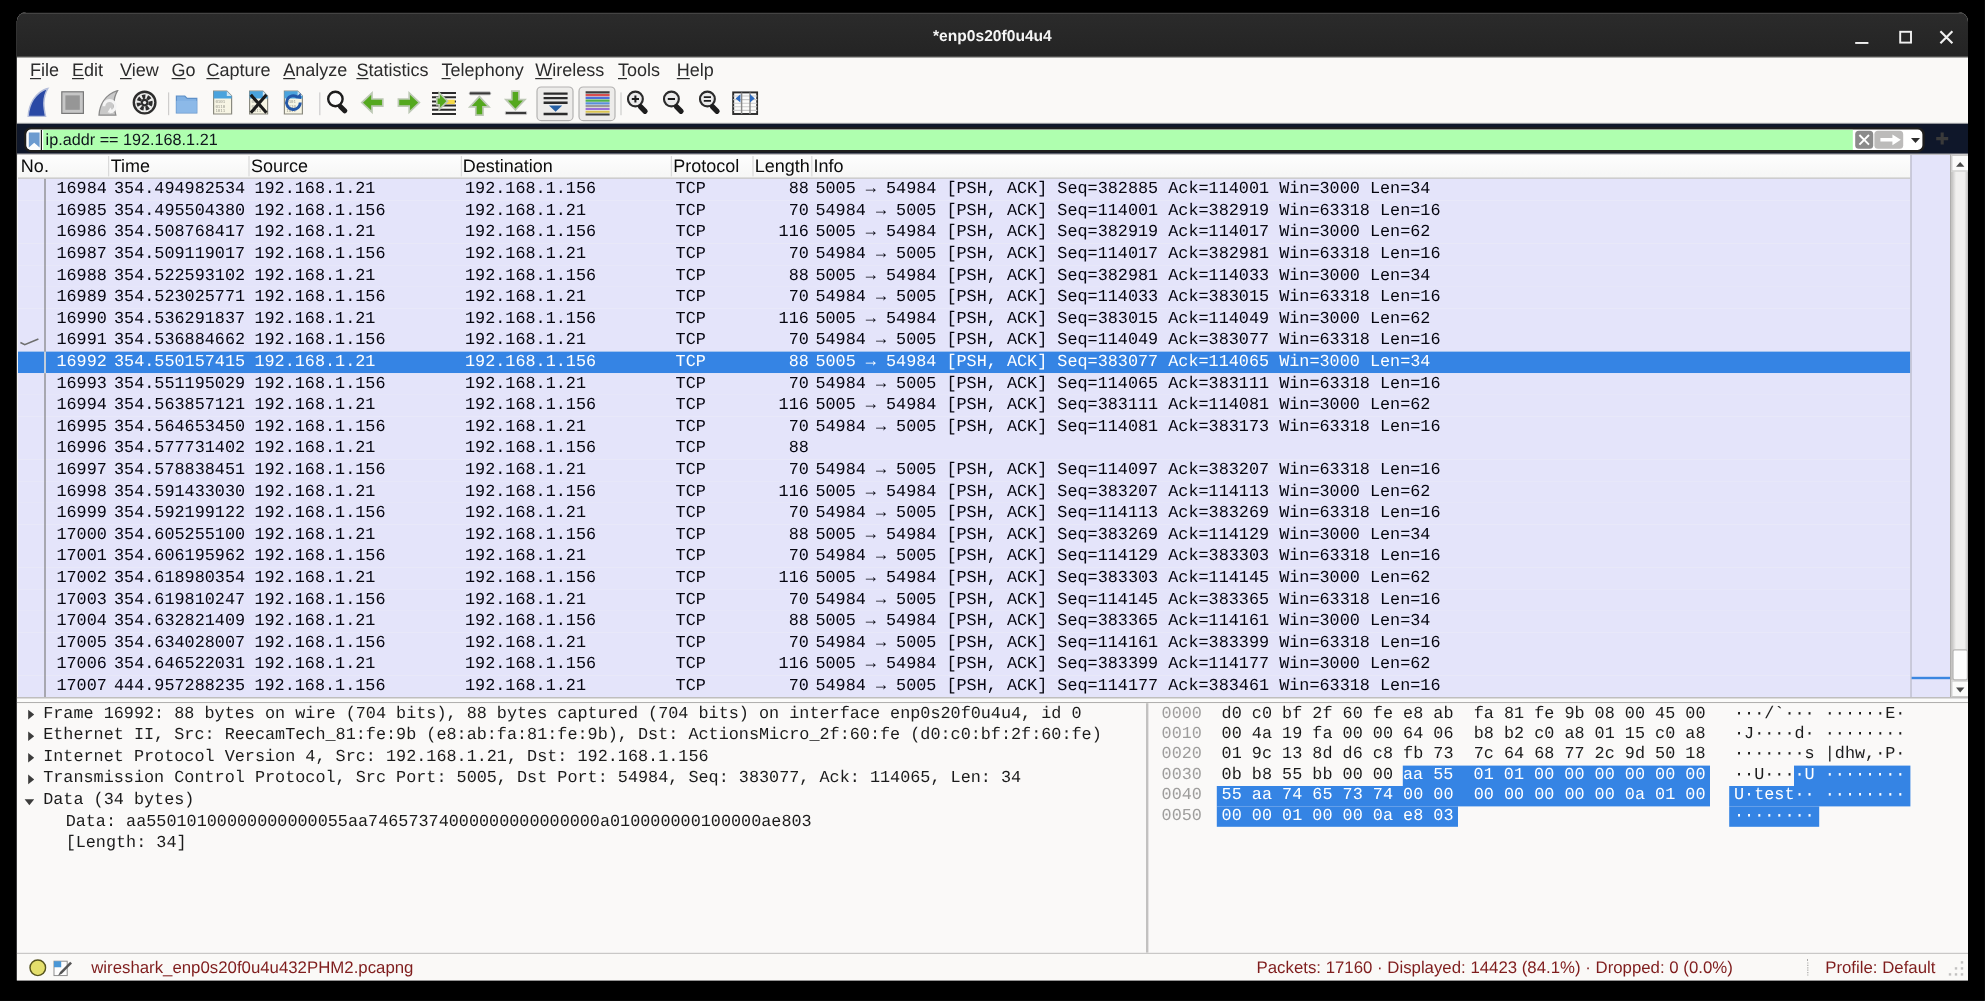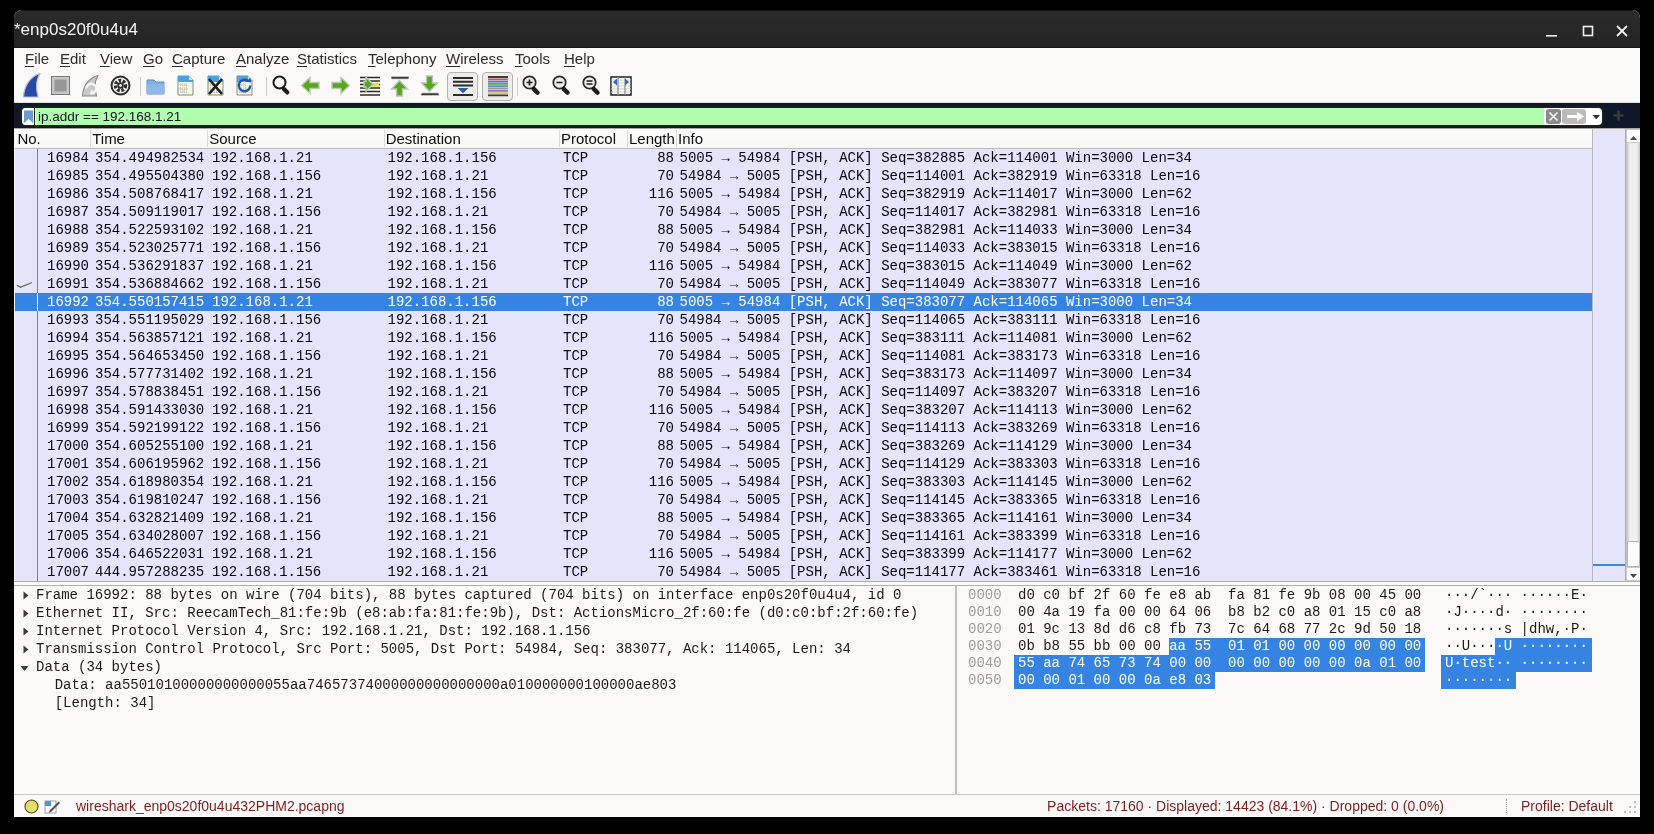--- a/index.html
+++ b/index.html
@@ -1,18 +1,18 @@
 <!DOCTYPE html>
 <html><head><meta charset="utf-8"><title>w</title><style>
 *{margin:0;padding:0;box-sizing:border-box}
 html,body{width:1654px;height:834px;background:#000;overflow:hidden}
 body{font-family:"Liberation Sans",sans-serif;position:relative}
 #win{position:absolute;left:14px;top:10px;width:1626px;height:807px;background:#f5f4f3;border-radius:8px 8px 0 0;overflow:hidden}
 #titlebar{position:absolute;left:0;top:0;width:100%;height:38px;background:linear-gradient(#2b2b2b,#272727 55%,#242424);border-top:1px solid #111;border-bottom:1px solid #161616}
-#title{position:absolute;left:0;top:0;width:100%;height:38px;line-height:38px;text-align:left;color:#f6f6f6;font-weight:normal;font-size:17px}
+#title{position:absolute;left:0;top:0;width:100%;height:38px;line-height:38px;text-align:center;color:#f6f6f6;font-weight:bold;font-size:13px}
 .tbtn{position:absolute;top:0;height:38px;width:30px;color:#f0f0f0}
 #menubar{position:absolute;left:0;top:38px;width:100%;height:22px;background:#faf9f7;font-size:15px;color:#2c2c2c}
 .mi{position:absolute;top:0;height:22px;line-height:21px}
 .mi u{text-decoration-thickness:1px;text-underline-offset:2px}
 #toolbar{position:absolute;left:0;top:60px;width:100%;height:33px;background:#faf9f7;border-bottom:1px solid #e0dfde}
 .ti{position:absolute;top:6px}
 .tsep{position:absolute;top:7px;width:1px;height:19px;background:#cecdcc}
 #filterrow{position:absolute;left:0;top:93px;width:100%;height:25px;background:#0f172a}
 #filterbox{position:absolute;left:6px;top:3px;width:1584px;height:21px;border:2px solid #1e1e1e;border-radius:6px;background:#fff;overflow:hidden}
 #fbook{position:absolute;left:0;top:0;width:13px;height:17px;background:#fdfdfd;border-right:1px solid #1e1e1e}
@@ -355,21 +355,20 @@
         <span style="left:642.2px">70</span>
         <span style="left:664.5px">54984 → 5005 [PSH, ACK] Seq=114081 Ack=383173 Win=63318 Len=16</span>
       </div>
 <div class="prow" style="top:216px">
         <span style="left:32.0px">16996</span>
         <span style="left:80.0px">354.577731402</span>
         <span style="left:197.0px">192.168.1.21</span>
         <span style="left:372.5px">192.168.1.156</span>
         <span style="left:548.0px">TCP</span>
         <span style="left:642.2px">88</span>
-        <span style="left:664.5px">5005 → 54984 [PSH, ACK] Seq=383173 Ack=114097 Win=3000 Len=34</span>
       </div>
 <div class="prow" style="top:234px">
         <span style="left:32.0px">16997</span>
         <span style="left:80.0px">354.578838451</span>
         <span style="left:197.0px">192.168.1.156</span>
         <span style="left:372.5px">192.168.1.21</span>
         <span style="left:548.0px">TCP</span>
         <span style="left:642.2px">70</span>
         <span style="left:664.5px">54984 → 5005 [PSH, ACK] Seq=114097 Ack=383207 Win=63318 Len=16</span>
       </div>

